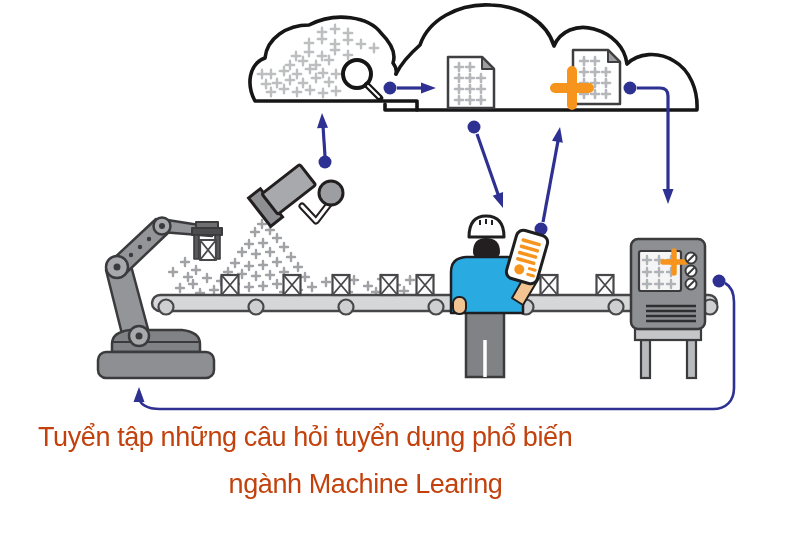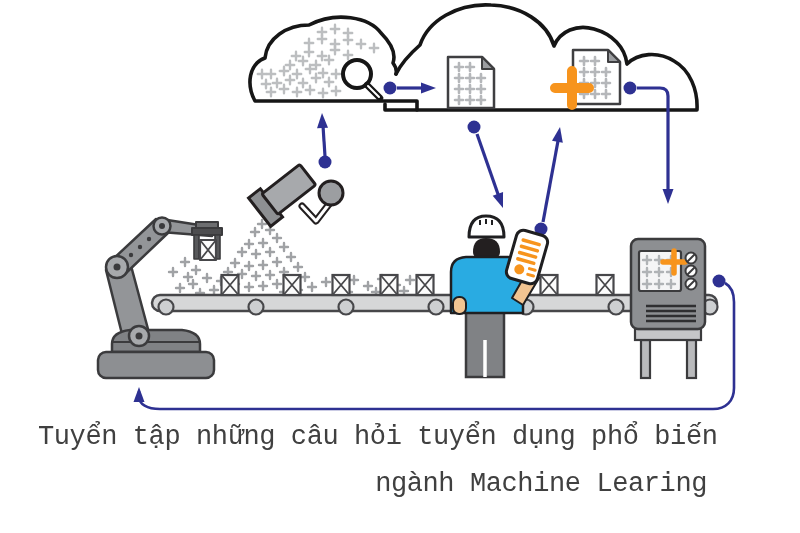--- a/index.html
+++ b/index.html
@@ -2,25 +2,25 @@
 <html><head>
 <meta charset="utf-8">
 <style>
   html,body{margin:0;padding:0;background:#ffffff;}
   .stage{
     position:relative;width:800px;height:533px;background:#ffffff;overflow:hidden;
     font-family:"DejaVu Sans","Liberation Sans",sans-serif;
   }
   .stage svg{position:absolute;left:0;top:0;}
   .caption-line{
-    position:absolute;color:#404040;font-size:27px;letter-spacing:-0.4px;
-    white-space:nowrap;font-family:Liberation Mono, monospace;
+    position:absolute;color:#c2410c;font-size:27px;letter-spacing:-0.4px;
+    white-space:nowrap;font-family:Liberation Sans, sans-serif;
   }
   .caption-line.l1{left:38px;top:422px;}
-  .caption-line.l2{left:0;top:469px;width:707px;text-align:right;}
+  .caption-line.l2{left:12px;top:469px;width:707px;text-align:center;}
 </style>
 </head>
 <body>
 
 <div class="stage">
   <svg width="800" height="533" viewBox="0 0 800 533">
 
     <g>
       <path d="M 385 104 L 385 110 L 697 110
            C 698 90 690 70 674 61

